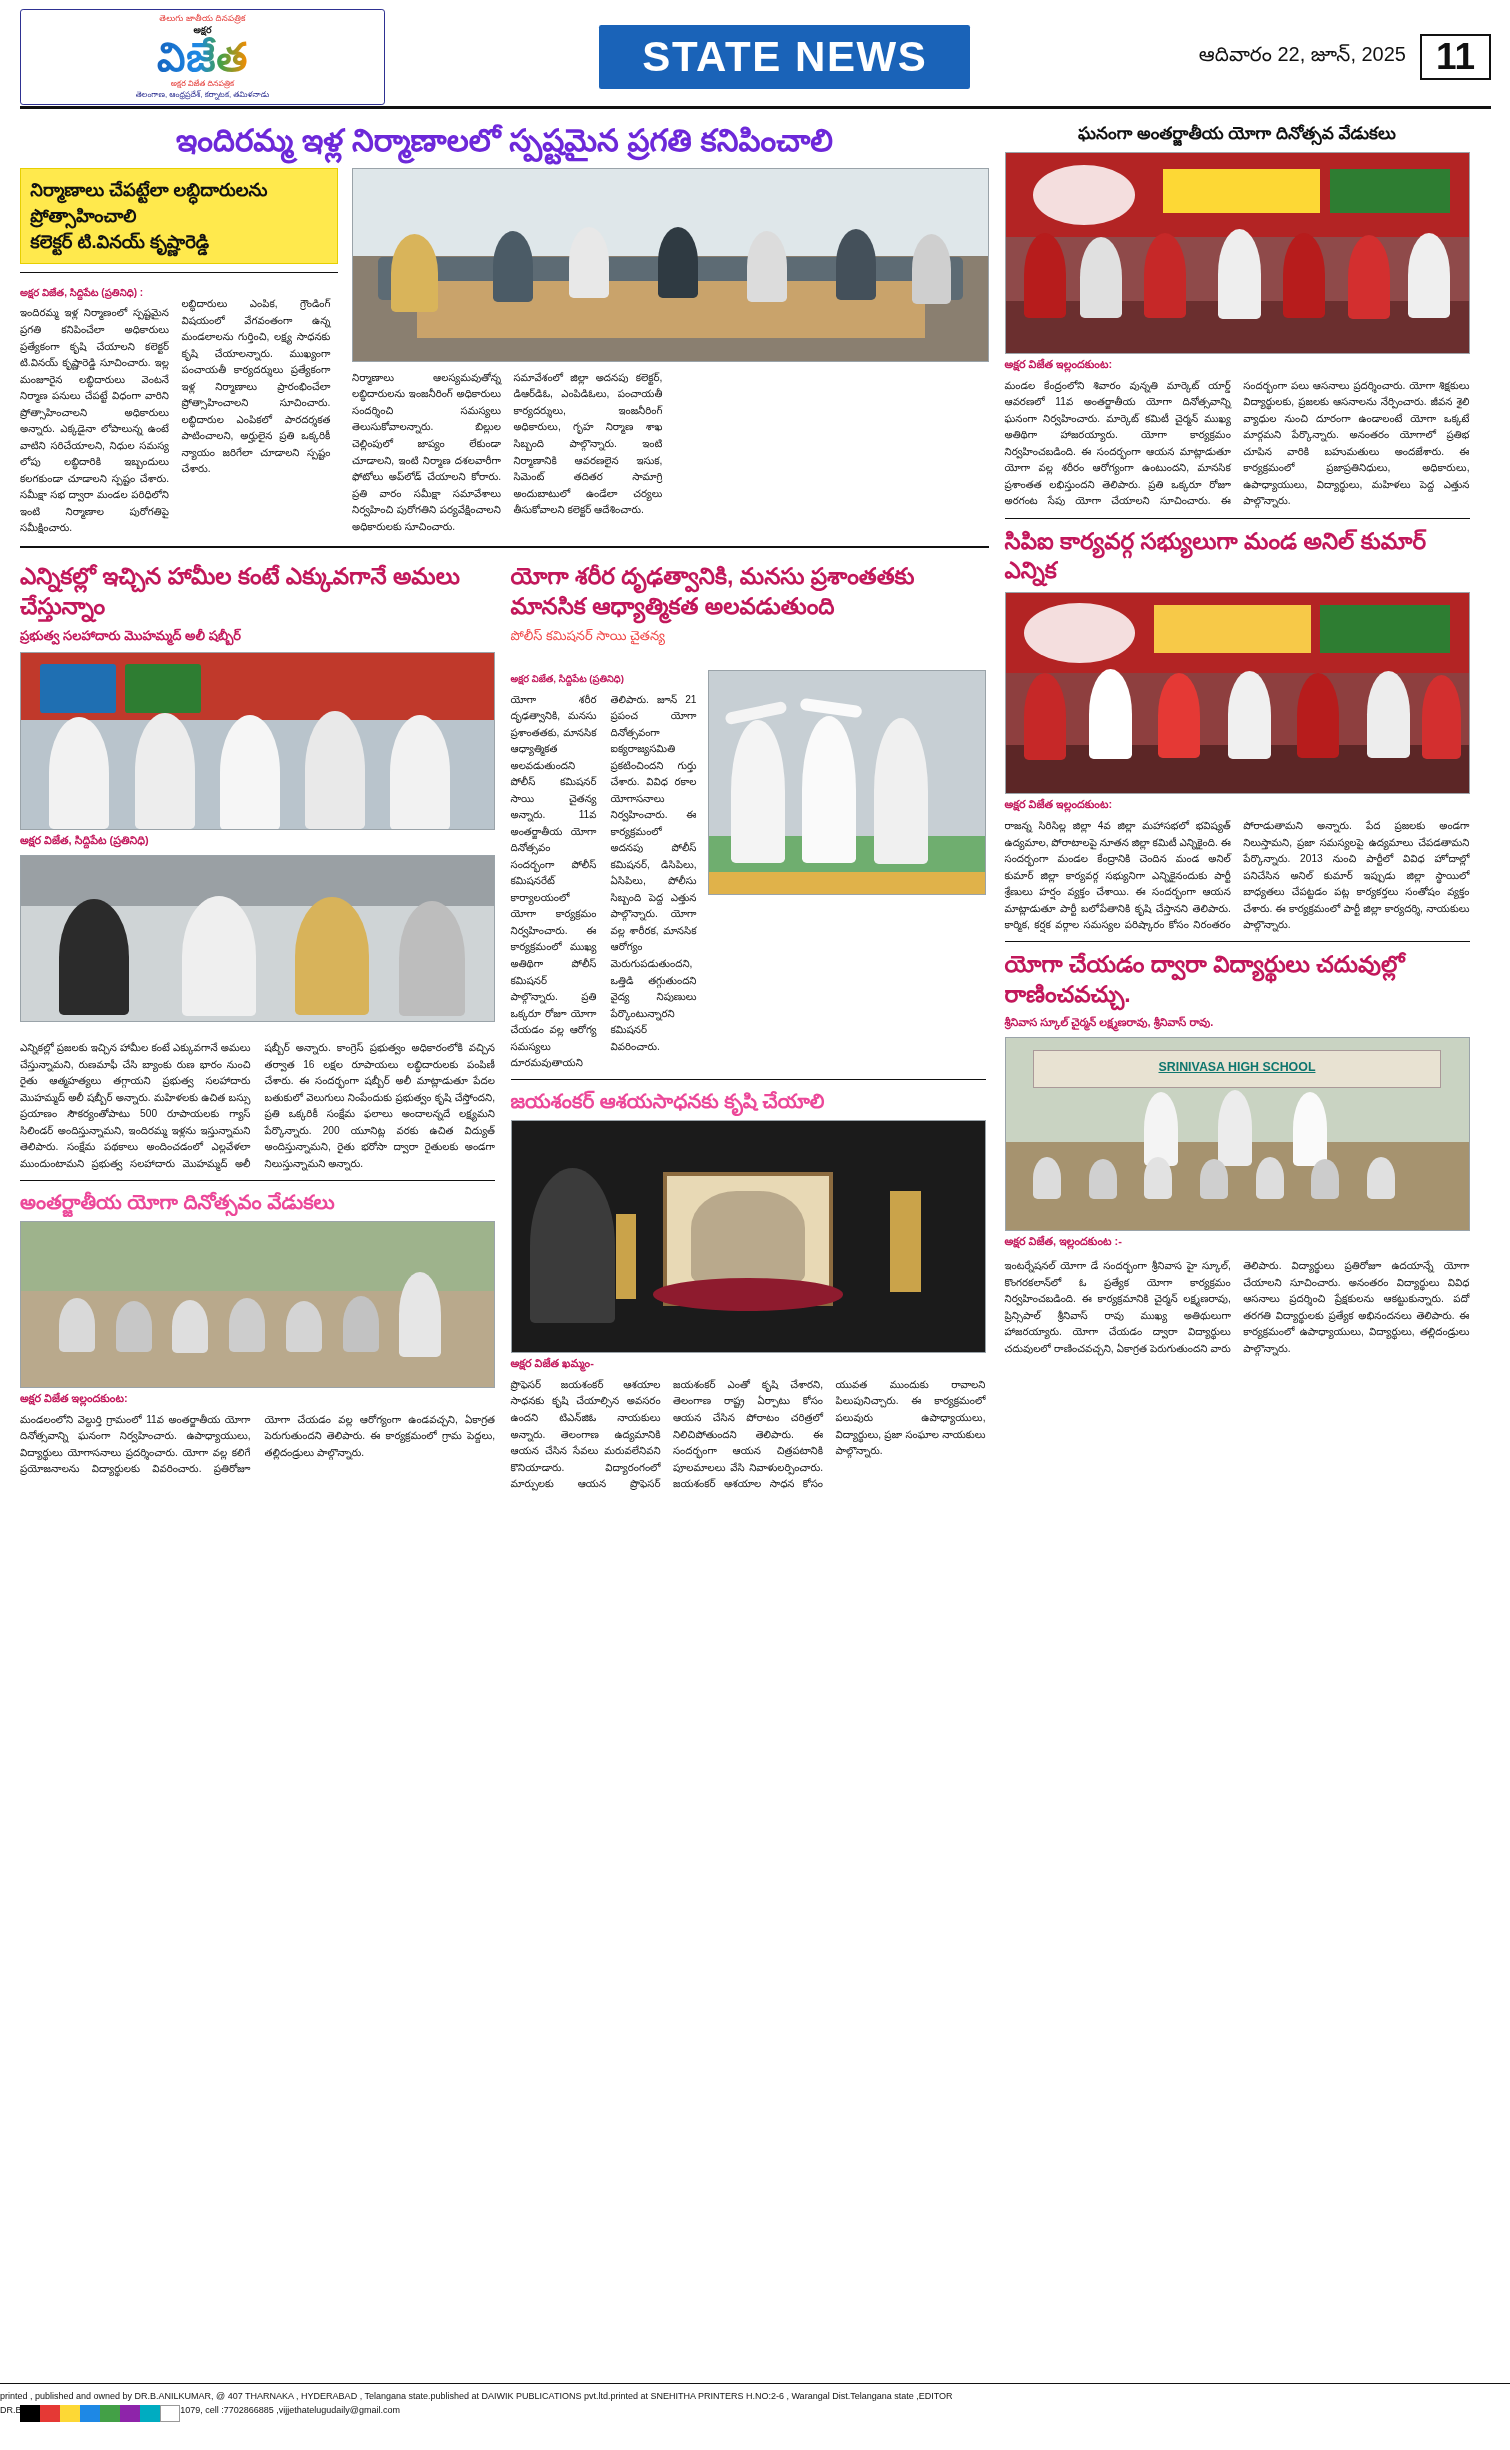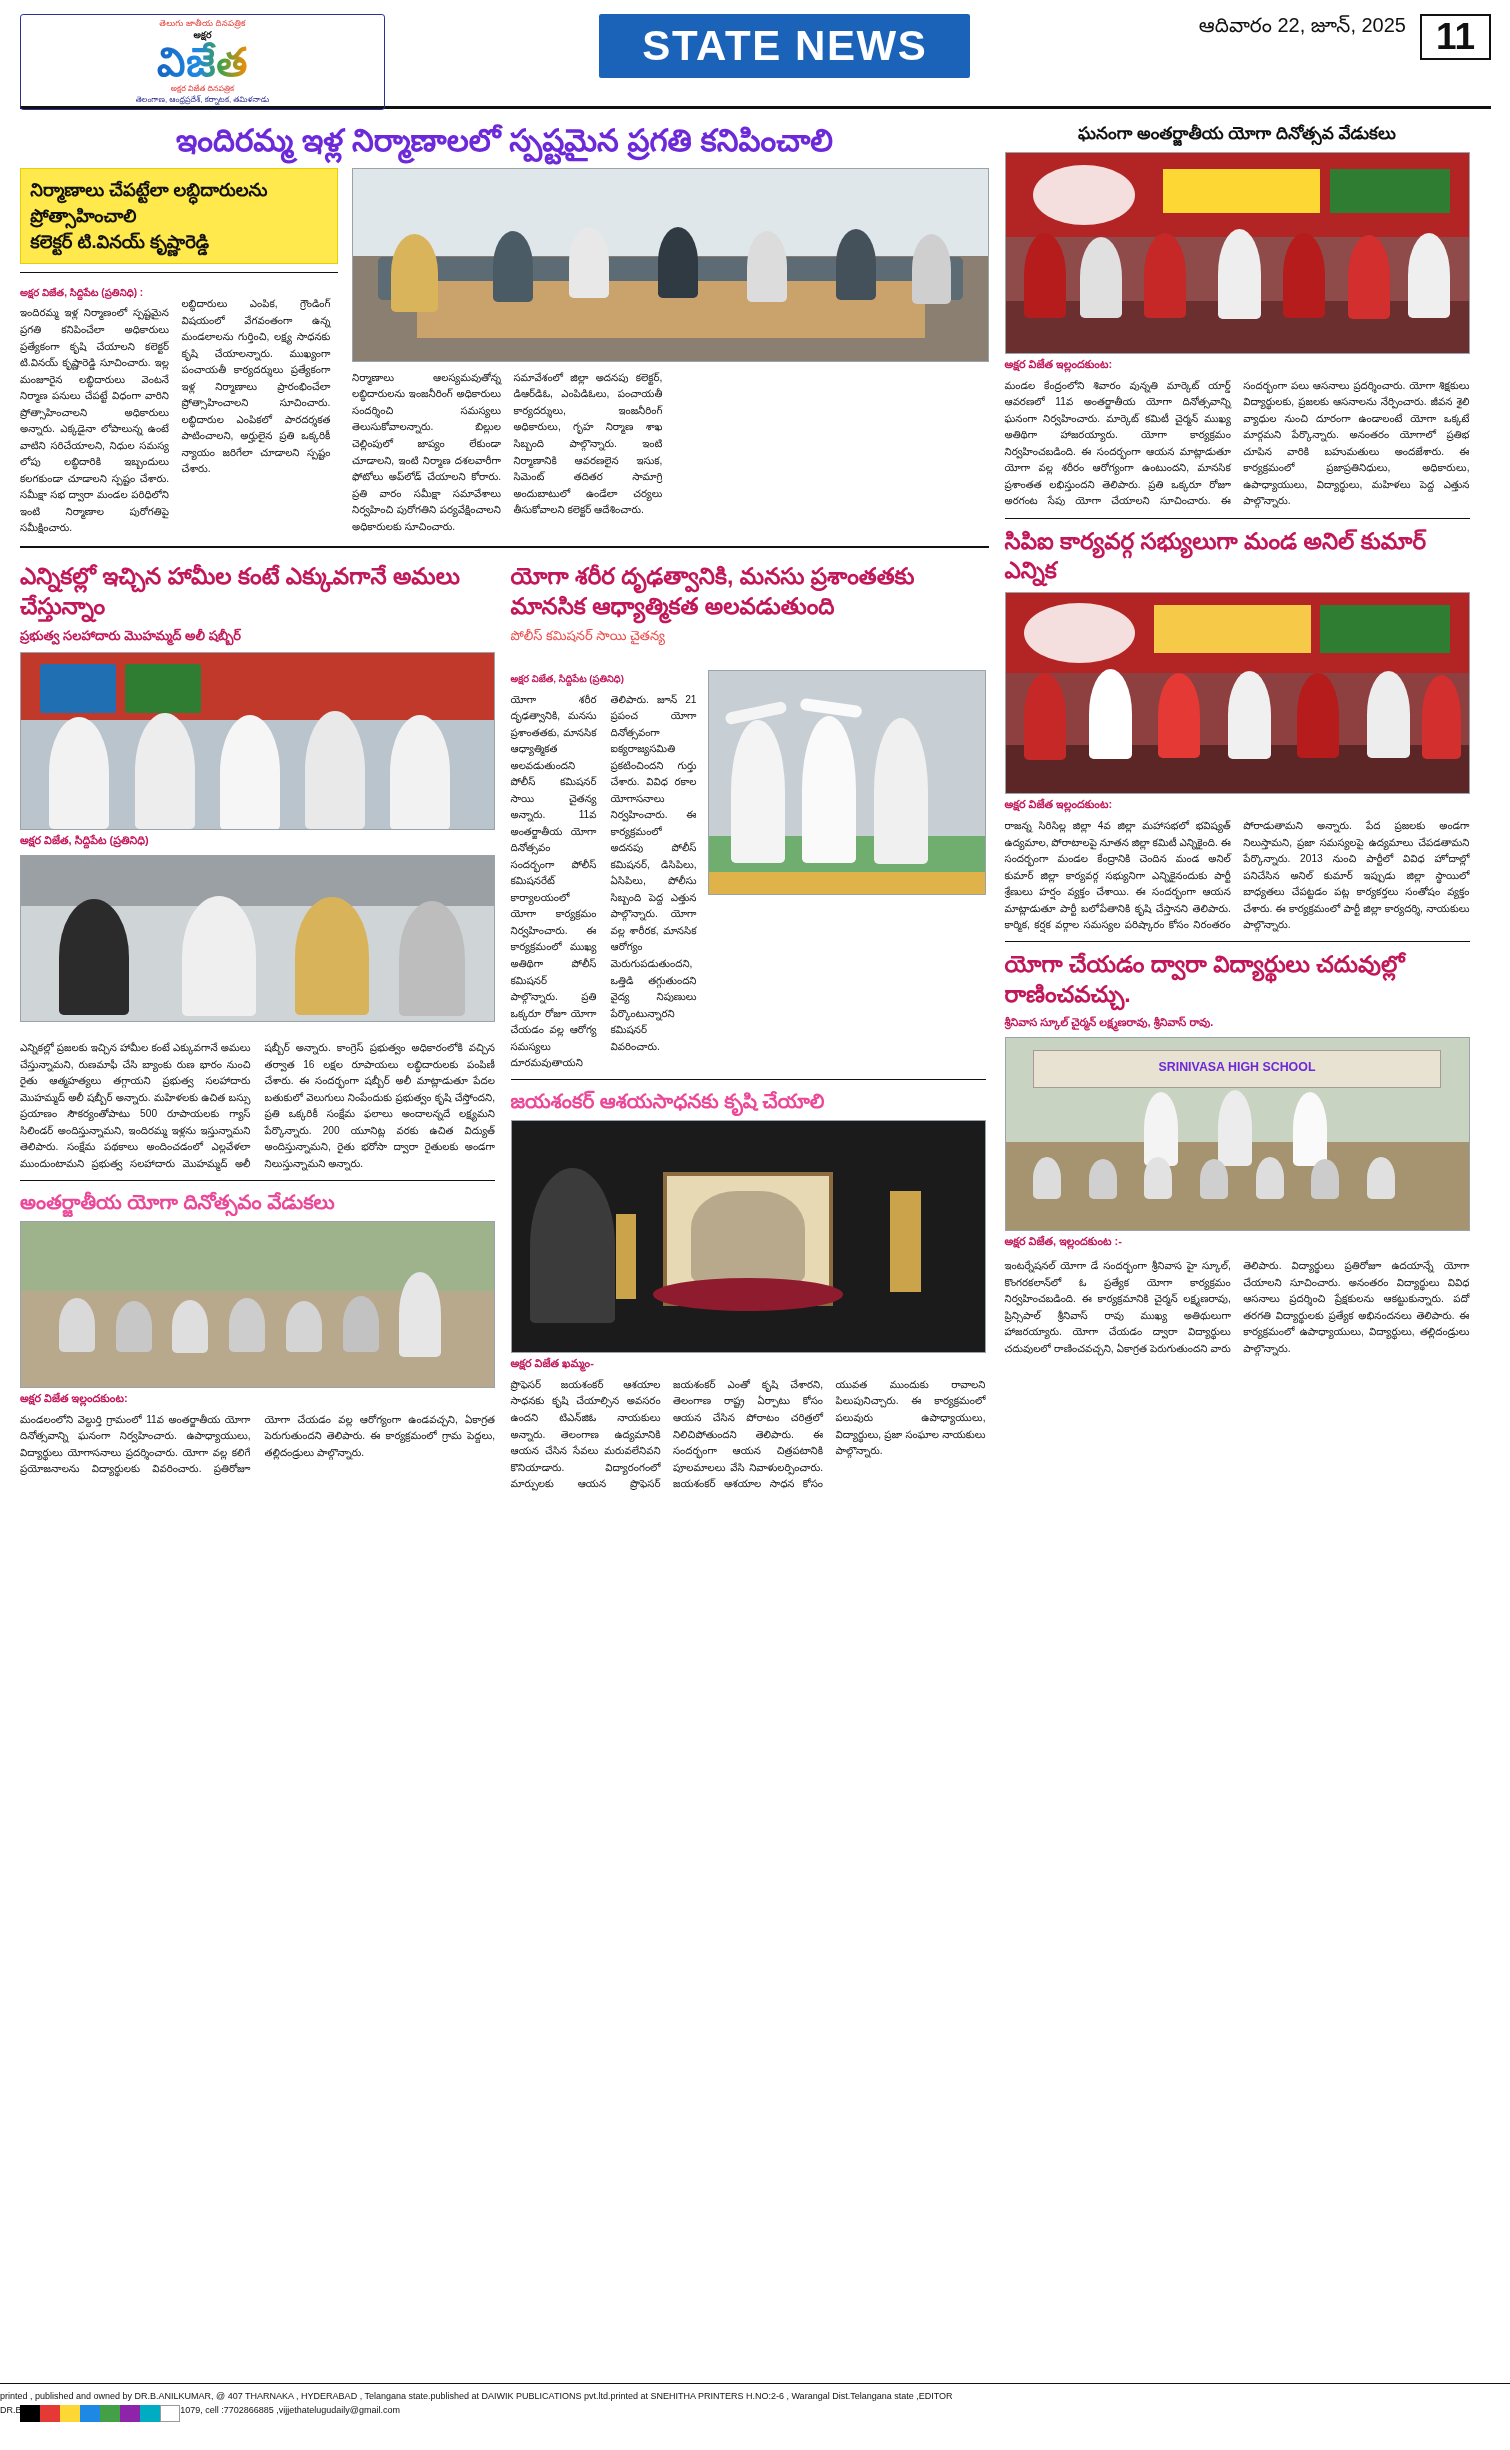--- a/index.html
+++ b/index.html
@@ -12,21 +12,21 @@
     position:relative;
   }
   .page {
     position:relative;
     width:1511px; height:2450px;
     padding:14px 20px 0 20px;
   }
 
   
   .masthead {
-    display:flex; align-items:flex-start;
+    display:flex; align-items:center;
     height:95px; gap:0;
     border-bottom:3.1px solid #111;
     padding-bottom:6px;
   }
   .logo-box {
     width:365px; border:1.6px solid #2e3192; border-radius:3.1px;
     display:flex; flex-direction:column; align-items:center; justify-content:center;
     padding:3.1px 6.2px;
   }
   .logo-top { font-size:8.5px; color:#e53935; letter-spacing:0.2px; }
@@ -343,21 +343,21 @@
 
       <div class="hr-thin"></div>
 
       <div class="headline-r-pink">యోగా చేయడం ద్వారా విద్యార్థులు చదువుల్లో రాణించవచ్చు.</div>
       <div style="color:#c2185b;font-size:11px;font-weight:bold;margin-bottom:6.2px;">శ్రీనివాస స్కూల్ చైర్మన్ లక్ష్మణరావు, శ్రీనివాస్ రావు.</div>
 
       <div class="photo" style="height:194px;">
         <div class="scene">
           <div style="position:absolute;inset:0;background:#c9d3c2;"></div>
           <div style="position:absolute;left:6%;top:6%;width:88%;height:20%;background:#e8e2d2;border:1.6px solid #a99;"></div>
-          <div style="position:absolute;left:10%;top:9%;width:80%;height:12%;display:flex;align-items:center;justify-content:center;color:#6d28d9;font-size:12.4px;font-weight:bold;">SRINIVASA HIGH SCHOOL</div>
+          <div style="position:absolute;left:10%;top:9%;width:80%;height:12%;display:flex;align-items:center;justify-content:center;color:#0f766e;font-size:12.4px;font-weight:bold;text-decoration:underline;">SRINIVASA HIGH SCHOOL</div>
           <div style="position:absolute;left:0;bottom:0;width:100%;height:46%;background:#a6936f;"></div>
           <div class="fig" style="left:30%;top:28%;width:34px;height:74px;background:#f4f4f4;"></div>
           <div class="fig" style="left:46%;top:27%;width:34px;height:76px;background:#ececec;"></div>
           <div class="fig" style="left:62%;top:28%;width:34px;height:74px;background:#fafafa;"></div>
           <div class="fig" style="left:6%;top:62%;width:28px;height:42px;background:#dcdcdc;"></div>
           <div class="fig" style="left:18%;top:63%;width:28px;height:40px;background:#d0d0d0;"></div>
           <div class="fig" style="left:30%;top:62%;width:28px;height:42px;background:#e2e2e2;"></div>
           <div class="fig" style="left:42%;top:63%;width:28px;height:40px;background:#cfcfcf;"></div>
           <div class="fig" style="left:54%;top:62%;width:28px;height:42px;background:#dddddd;"></div>
           <div class="fig" style="left:66%;top:63%;width:28px;height:40px;background:#cccccc;"></div>

